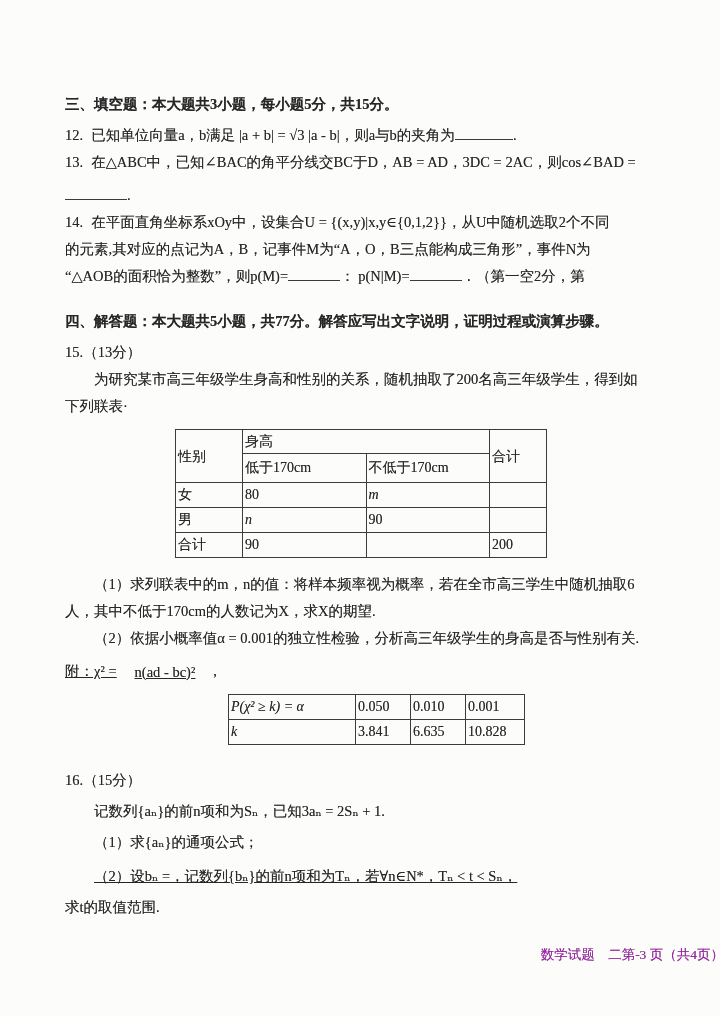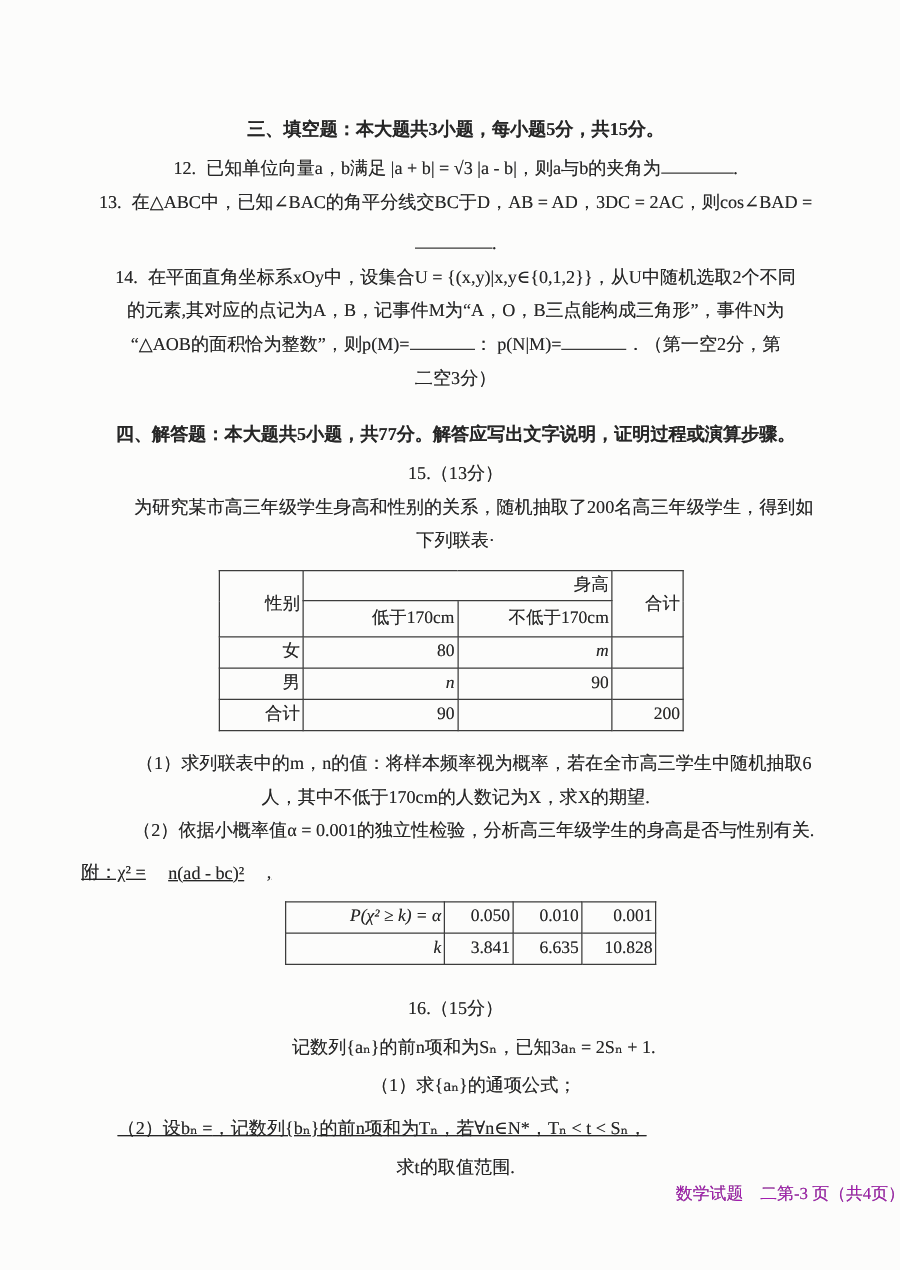--- a/index.html
+++ b/index.html
@@ -13,39 +13,39 @@
     font-size:14.5px;
     line-height:27px;
     overflow:hidden;
     text-shadow:0 0 .4px rgba(40,40,40,.55);
   }
   .content{padding:92px 56px 0 65px;}
   .heading{font-weight:bold;line-height:24px;}
   .q{padding-left:38px;text-indent:-38px;}
   .qnum{margin-right:8px;}
   .ind{text-indent:2em;}
-  .line{white-space:nowrap;text-align:center;}
+  .line{white-space:nowrap;}
   .blank{
     display:inline-block;
     height:1em;
     border-bottom:1.2px solid #3a3a3a;
     vertical-align:baseline;
     text-indent:0;
   }
   .w58{width:58px;} .w62{width:62px;} .w52{width:52px;}
   
   .frow{display:flex;align-items:center;white-space:nowrap;text-decoration:underline;}
   .frac{display:inline-flex;flex-direction:column;text-align:center;margin:0 18px;line-height:20px;}
   .frac .den{border-top:1.2px solid #333;}
   .it{font-style:italic;}
   
   table.ctable{border-collapse:collapse;table-layout:fixed;}
   table.ctable td{
     border:1.3px solid #3c3c3c;
-    text-align:right;
+    text-align:left;
     padding:0 2px;
     line-height:24px;
     font-size:14px;
     overflow:hidden;
   }
   .t1{margin:9px 0 0 110px;width:372px;}
   .t1 .c-sex{width:62px;}
   .t1 .c-lo{width:120px;}
   .t1 .c-hi{width:138px;}
   .t1 .c-tot{width:52px;}
@@ -86,23 +86,20 @@
 
     <div class="q line">
       <span class="qnum">14.</span><span>在平面直角坐标系xOy中，设集合U = {(x,y)|x,y∈{0,1,2}}，从U中随机选取2个不同</span>
     </div>
     <div class="q line">
       <span>的元素,其对应的点记为A，B，记事件M为“A，O，B三点能构成三角形”，事件N为</span>
     </div>
     <div class="q line">
       <span>“△AOB的面积恰为整数”，则p(M)=</span><span class="blank w52"></span><span>：  p(N|M)=</span><span class="blank w52"></span><span>．（第一空2分，第</span>
     </div>
-    <div class="q line">
-      <span>二空3分）</span>
-    </div>
 
     <div class="line heading mt2">
       <span>四、解答题：本大题共5小题，共77分。解答应写出文字说明，证明过程或演算步骤。</span>
     </div>
 
     <div class="line mt1">
       <span>15.（13分）</span>
     </div>
     <div class="line ind">
       <span>为研究某市高三年级学生身高和性别的关系，随机抽取了200名高三年级学生，得到如</span>

